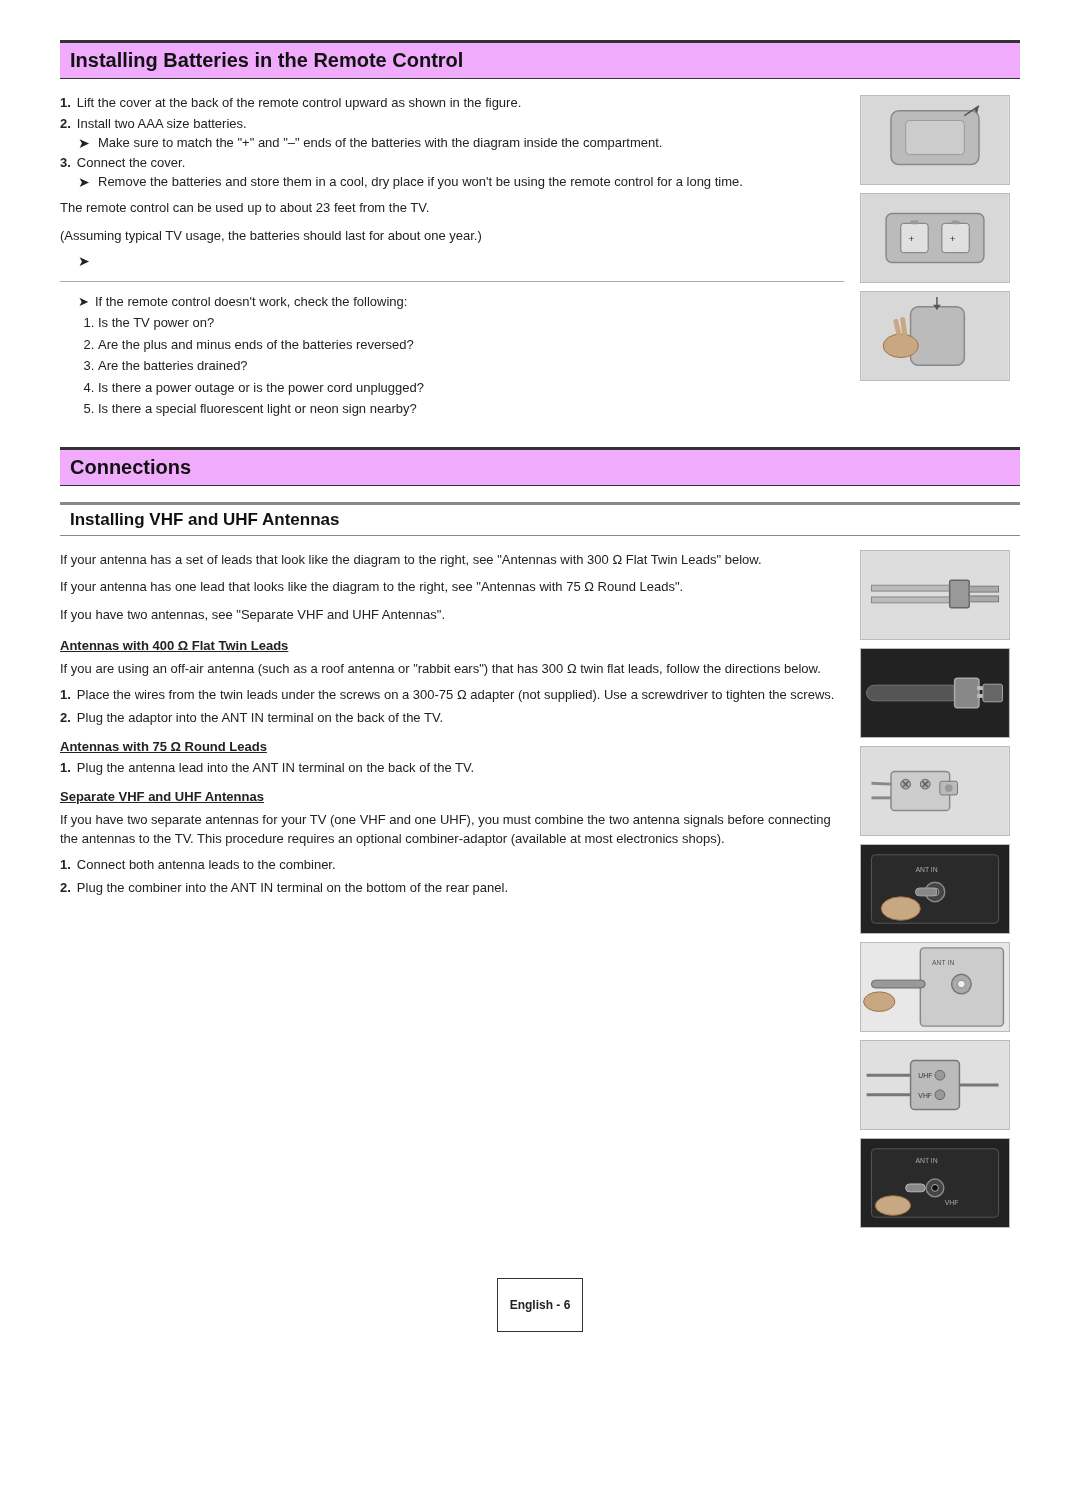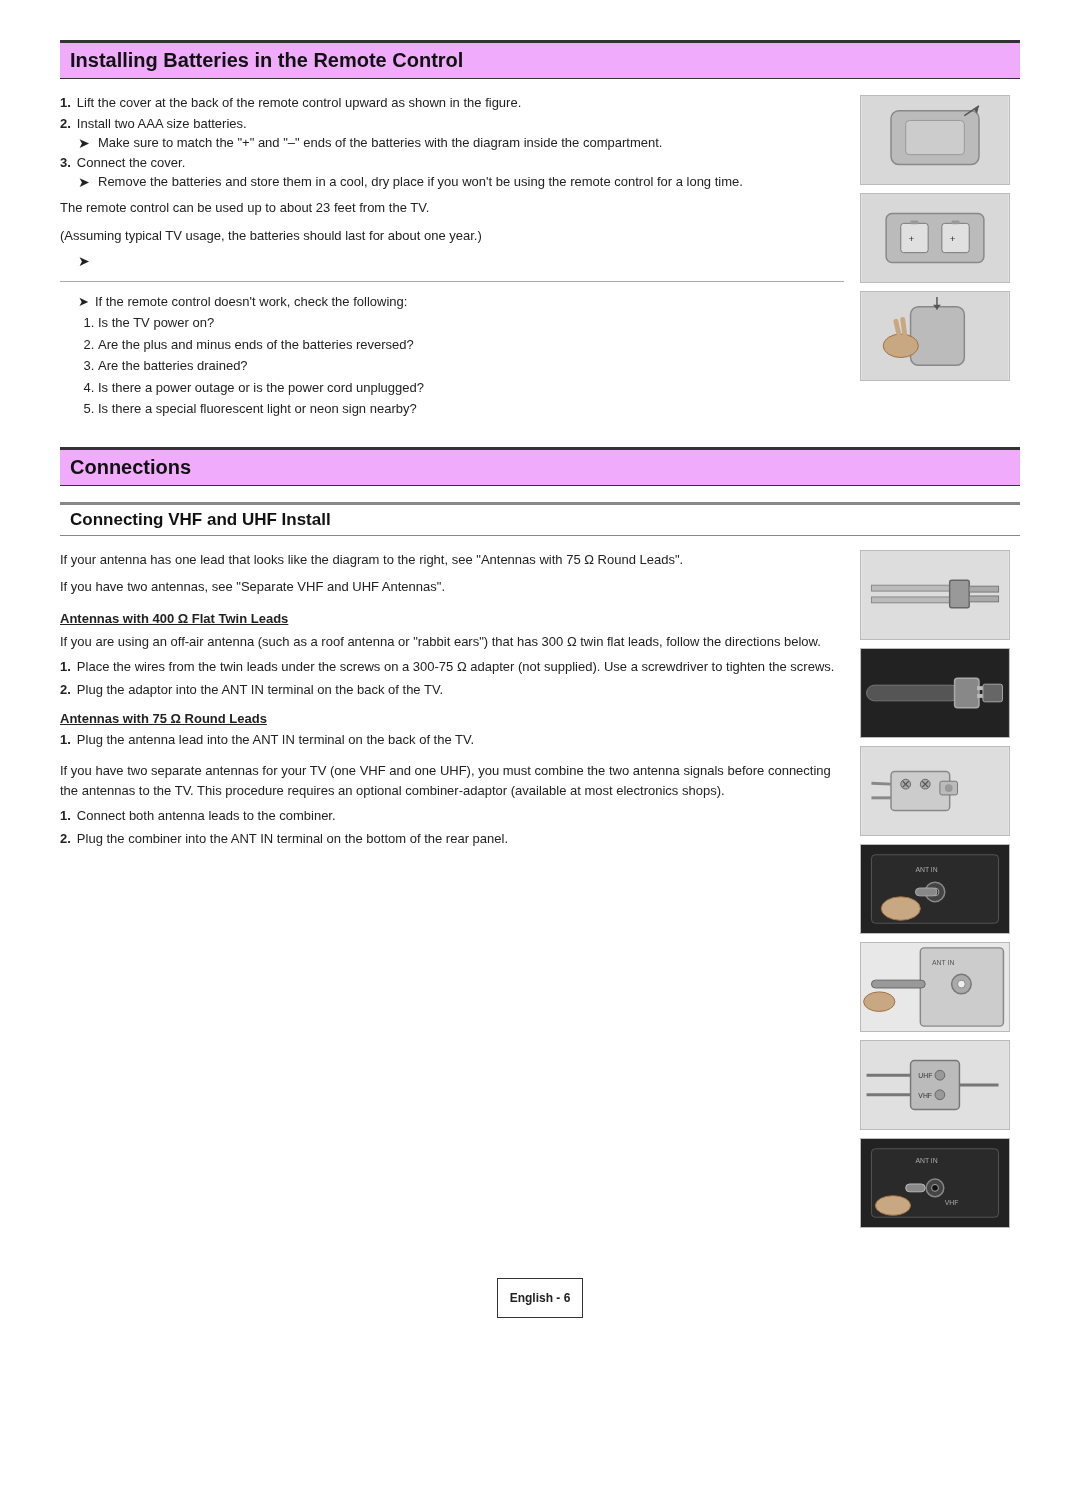--- a/index.html
+++ b/index.html
@@ -111,21 +111,21 @@
       width: 100%;
       height: 100%;
     }
 
     
     .page-footer {
       margin-top: 30px;
       text-align: center;
       border: 1px solid #333;
       display: inline-block;
-      padding: 12px 12px;
+      padding: 19px 12px;
       font-weight: bold;
       font-size: 12px;
     }
     .footer-center {
       text-align: center;
       margin-top: 20px;
     }
 
     .troubleshoot-block {
       margin-left: 18px;
@@ -273,26 +273,27 @@
     </div>
   </div>
 
   <div class="connections-section">
     <div class="section-header">
       <h2>Connections</h2>
     </div>
 
     <div>
       <div class="subsection-header">
-        <h3>Connecting VHF and UHF Install</h3>
+        <h3>Installing VHF and UHF Antennas</h3>
       </div>
 
       <div class="two-col">
         <div class="col-text">
 
+          <p class="body-text">If your antenna has a set of leads that look like the diagram to the right, see "Antennas with 300 Ω Flat Twin Leads" below.</p>
           <p class="body-text">If your antenna has one lead that looks like the diagram to the right, see "Antennas with 75 Ω Round Leads".</p>
           <p class="body-text">If you have two antennas, see "Separate VHF and UHF Antennas".</p>
 
           <p class="subheading-bold">Antennas with 400 Ω Flat Twin Leads</p>
           <p class="body-text">If you are using an off-air antenna (such as a roof antenna or "rabbit ears") that has 300 Ω twin flat leads, follow the directions below.</p>
 
           <div style="display:flex;gap:6px;margin-bottom:8px;">
             <span class="bold-label">1.</span>
             <span>Place the wires from the twin leads under the screws on a 300-75 Ω adapter (not supplied). Use a screwdriver to tighten the screws.</span>
           </div>
@@ -300,20 +301,21 @@
             <span class="bold-label">2.</span>
             <span>Plug the adaptor into the ANT IN terminal on the back of the TV.</span>
           </div>
 
           <p class="subheading-bold">Antennas with 75 Ω Round Leads</p>
           <div style="display:flex;gap:6px;margin-bottom:14px;">
             <span class="bold-label">1.</span>
             <span>Plug the antenna lead into the ANT IN terminal on the back of the TV.</span>
           </div>
 
+          <p class="subheading-bold">Separate VHF and UHF Antennas</p>
           <p class="body-text">If you have two separate antennas for your TV (one VHF and one UHF), you must combine the two antenna signals before connecting the antennas to the TV. This procedure requires an optional combiner-adaptor (available at most electronics shops).</p>
           <div style="display:flex;gap:6px;margin-bottom:8px;">
             <span class="bold-label">1.</span>
             <span>Connect both antenna leads to the combiner.</span>
           </div>
           <div style="display:flex;gap:6px;margin-bottom:8px;">
             <span class="bold-label">2.</span>
             <span>Plug the combiner into the ANT IN terminal on the bottom of the rear panel.</span>
           </div>
 

